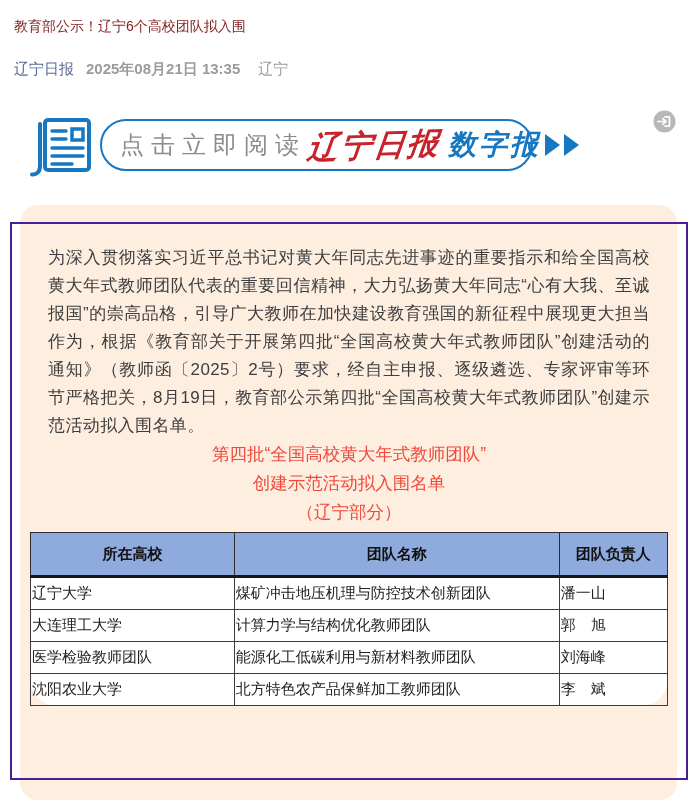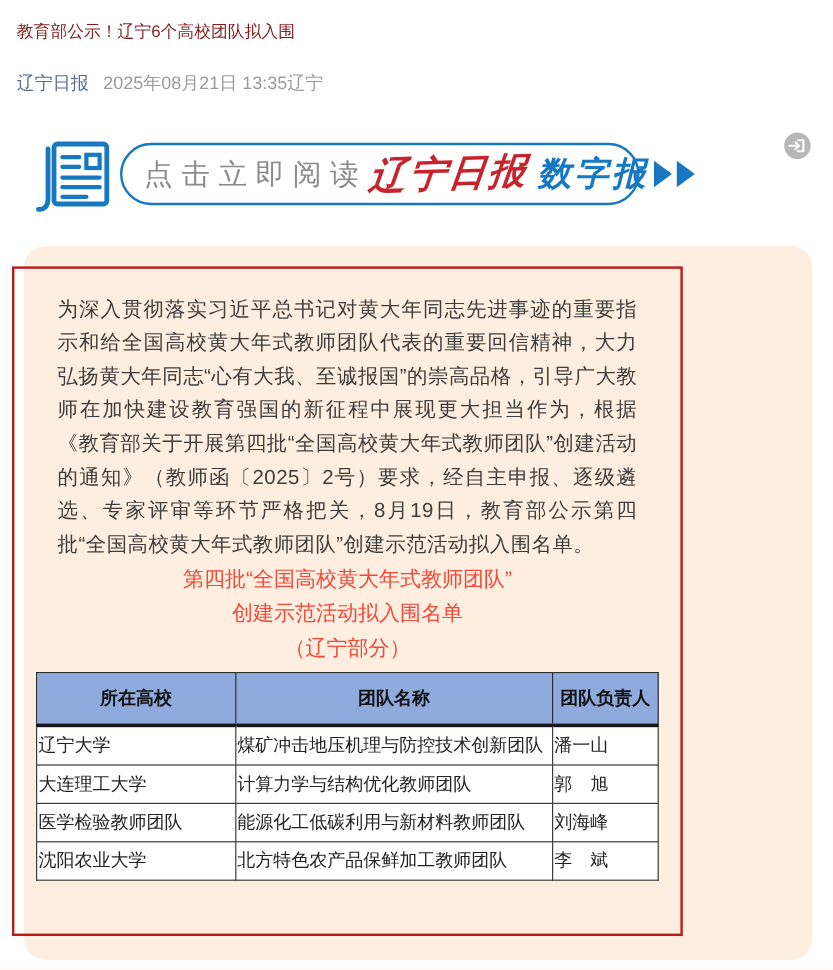--- a/index.html
+++ b/index.html
@@ -10,21 +10,21 @@
   
   .title{
     position:absolute;left:14px;top:10px;width:664px;
     font-size:14px;font-weight:normal;color:#7f1d1d;line-height:32px;margin:0;
   }
   .byline{
     position:absolute;left:14px;top:60px;width:664px;
     font-size:15px;color:#9b9b9b;
   }
   .byline .source{color:#576b95;margin-right:12px;cursor:pointer;}
-  .byline .date{margin-right:0;}
+  .byline .date{margin-right:18px;font-weight:bold;}
   
   .banner{position:absolute;left:0;top:104px;width:694px;height:92px;cursor:pointer;}
   .np-icon{position:absolute;left:26px;top:8px;}
   .pill{
     position:absolute;left:100px;top:15px;width:433px;height:52px;
     border:2.5px solid #1678c2;border-radius:29px;background:#ffffff;
     display:flex;align-items:center;box-sizing:border-box;
     padding-left:18px;white-space:nowrap;
   }
   .click-text{
@@ -45,36 +45,36 @@
     border-top:11px solid transparent;border-bottom:11px solid transparent;
     margin-right:4px;
   }
   .corner-badge{position:absolute;left:653px;top:6px;width:23px;height:23px;cursor:pointer;}
   
   .card{
     position:absolute;left:20px;top:205px;width:657px;height:595px;
     background:#fdeee0;border-radius:18px;
   }
   .red-box{
-    position:absolute;left:10px;top:222px;width:559px;height:558px;
-    border:2px solid #b91c1c;box-sizing:border-box;
+    position:absolute;left:10px;top:222px;width:678px;height:558px;
+    border:2px solid #4c1d95;box-sizing:border-box;
     padding:20px 18px 0 18px;
   }
   .para{
     margin:0 18px;font-size:17px;line-height:28px;color:#3d3d3d;
     text-align:justify;letter-spacing:0.4px;
   }
   .red-heading{
     margin-top:0;text-align:center;color:#ee4a3b;
     font-size:17.5px;font-weight:500;line-height:29px;
   }
   
   table.roster{
     width:100%;border-collapse:collapse;margin-top:5px;
-    table-layout:fixed;background:#ffffff;
+    table-layout:fixed;background:#ffffff;border-radius:27px;
   }
   table.roster col.c1{width:32%;}
   table.roster col.c2{width:51%;}
   table.roster col.c3{width:17%;}
   table.roster th{
     background:#8faadc;border:1.5px solid #2e2e2e;border-bottom:3px solid #171717;
     height:40px;font-size:15px;font-weight:bold;color:#111;
     font-family:"Liberation Sans",sans-serif;
   }
   table.roster td{

